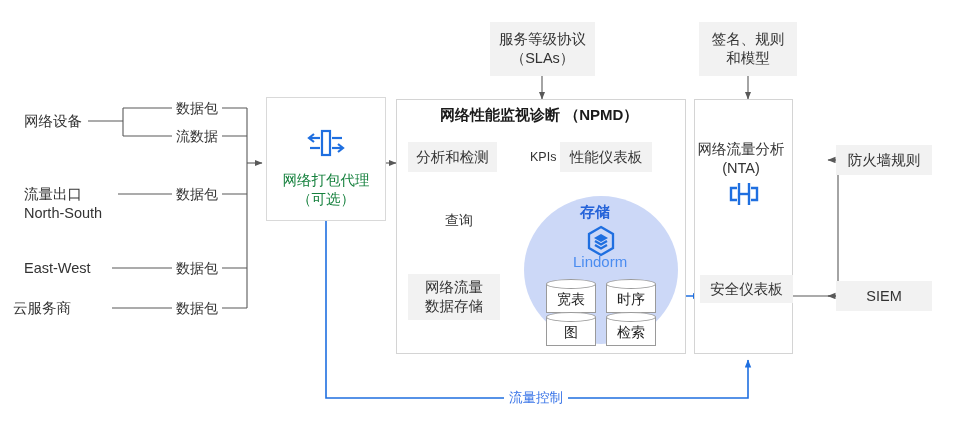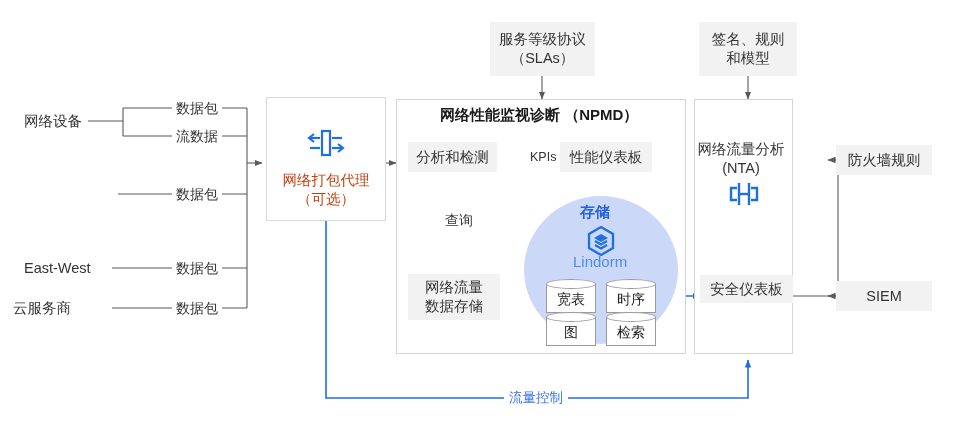--- a/index.html
+++ b/index.html
@@ -18,21 +18,21 @@
   .panel-title{position:absolute;font-size:15px;font-weight:bold;color:#1a1a1a;white-space:nowrap;}
 
   
   .gbox{position:absolute;background:#f2f2f2;display:flex;align-items:center;justify-content:center;
         text-align:center;font-size:14.5px;color:#333;line-height:19px;box-sizing:border-box;
         white-space:pre-line;}
 
   
   .wbox{position:absolute;background:#fff;border:1px solid #d9d9d9;box-sizing:border-box;
         display:flex;flex-direction:column;align-items:center;justify-content:center;
-        font-size:14.5px;color:#c2410c;line-height:19px;text-align:center;white-space:pre-line;}
+        font-size:14.5px;color:#15803d;line-height:19px;text-align:center;white-space:pre-line;}
 
   
   .circle{position:absolute;border-radius:50%;background:#ccd8f7;}
   .store-title{position:absolute;font-size:15px;font-weight:bold;color:#2563d9;white-space:nowrap;}
   .lindorm-txt{position:absolute;font-size:15px;color:#4a8cf0;white-space:nowrap;}
 
   
   .cyl{position:absolute;width:50px;height:21px;}
   .cyl .body{position:absolute;left:0;top:5px;width:50px;height:29px;border:1px solid #9a9a9a;
              border-top:none;background:#fff;box-sizing:border-box;}
@@ -105,20 +105,22 @@
 
       <path d="M543,296 L500,296" marker-end="url(#ahBlue)"></path>
 
       <path d="M660,296 L700,296" marker-end="url(#ahBlue)"></path>
 
       <path d="M326,221 L326,398 L748,398 L748,360" marker-end="url(#ahBlue)"></path>
     </g>
   </svg>
 
   <div class="src" style="left:24px;top:112px;">网络设备</div>
+  <div class="src" style="left:24px;top:185px;">流量出口
+North-South</div>
   <div class="src" style="left:24px;top:259px;">East-West</div>
   <div class="src" style="left:13px;top:299px;">云服务商</div>
 
   <div class="linklabel" style="left:162px;top:99px;">数据包</div>
   <div class="linklabel" style="left:162px;top:127px;">流数据</div>
   <div class="linklabel" style="left:162px;top:185px;">数据包</div>
   <div class="linklabel" style="left:162px;top:259px;">数据包</div>
   <div class="linklabel" style="left:162px;top:299px;">数据包</div>
 
   <div class="wbox" style="left:266px;top:97px;width:120px;height:124px;">

